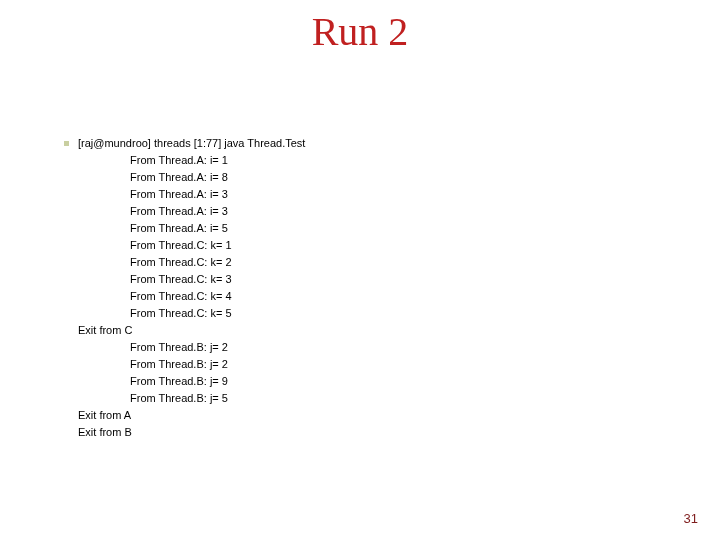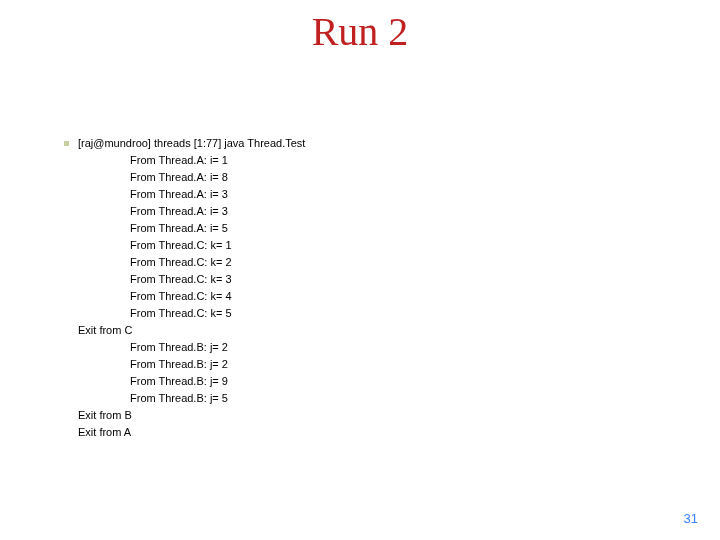--- a/index.html
+++ b/index.html
@@ -43,21 +43,21 @@
     padding-left: 52px;
   }
   .exit {
     padding-left: 0;
   }
   .page-num {
     position: absolute;
     right: 22px;
     bottom: 14px;
     font-size: 13px;
-    color: #3b82f6;
+    color: #7f1d1d;
     font-family: Arial, sans-serif;
     margin-top: 12px;
   }
 </style>
 </head>
 <body>
 
 <div class="title">Run 2</div>
 
 <div class="content">
@@ -74,18 +74,18 @@
       <div class="indent">From Thread.C: k= 1</div>
       <div class="indent">From Thread.C: k= 2</div>
       <div class="indent">From Thread.C: k= 3</div>
       <div class="indent">From Thread.C: k= 4</div>
       <div class="indent">From Thread.C: k= 5</div>
       <div class="exit">Exit from C</div>
       <div class="indent">From Thread.B: j= 2</div>
       <div class="indent">From Thread.B: j= 2</div>
       <div class="indent">From Thread.B: j= 9</div>
       <div class="indent">From Thread.B: j= 5</div>
+      <div class="exit">Exit from A</div>
       <div class="exit">Exit from B</div>
-      <div class="exit">Exit from A</div>
     </div>
 </div>
 
 <div class="page-num">31</div>
 
 </body></html>

